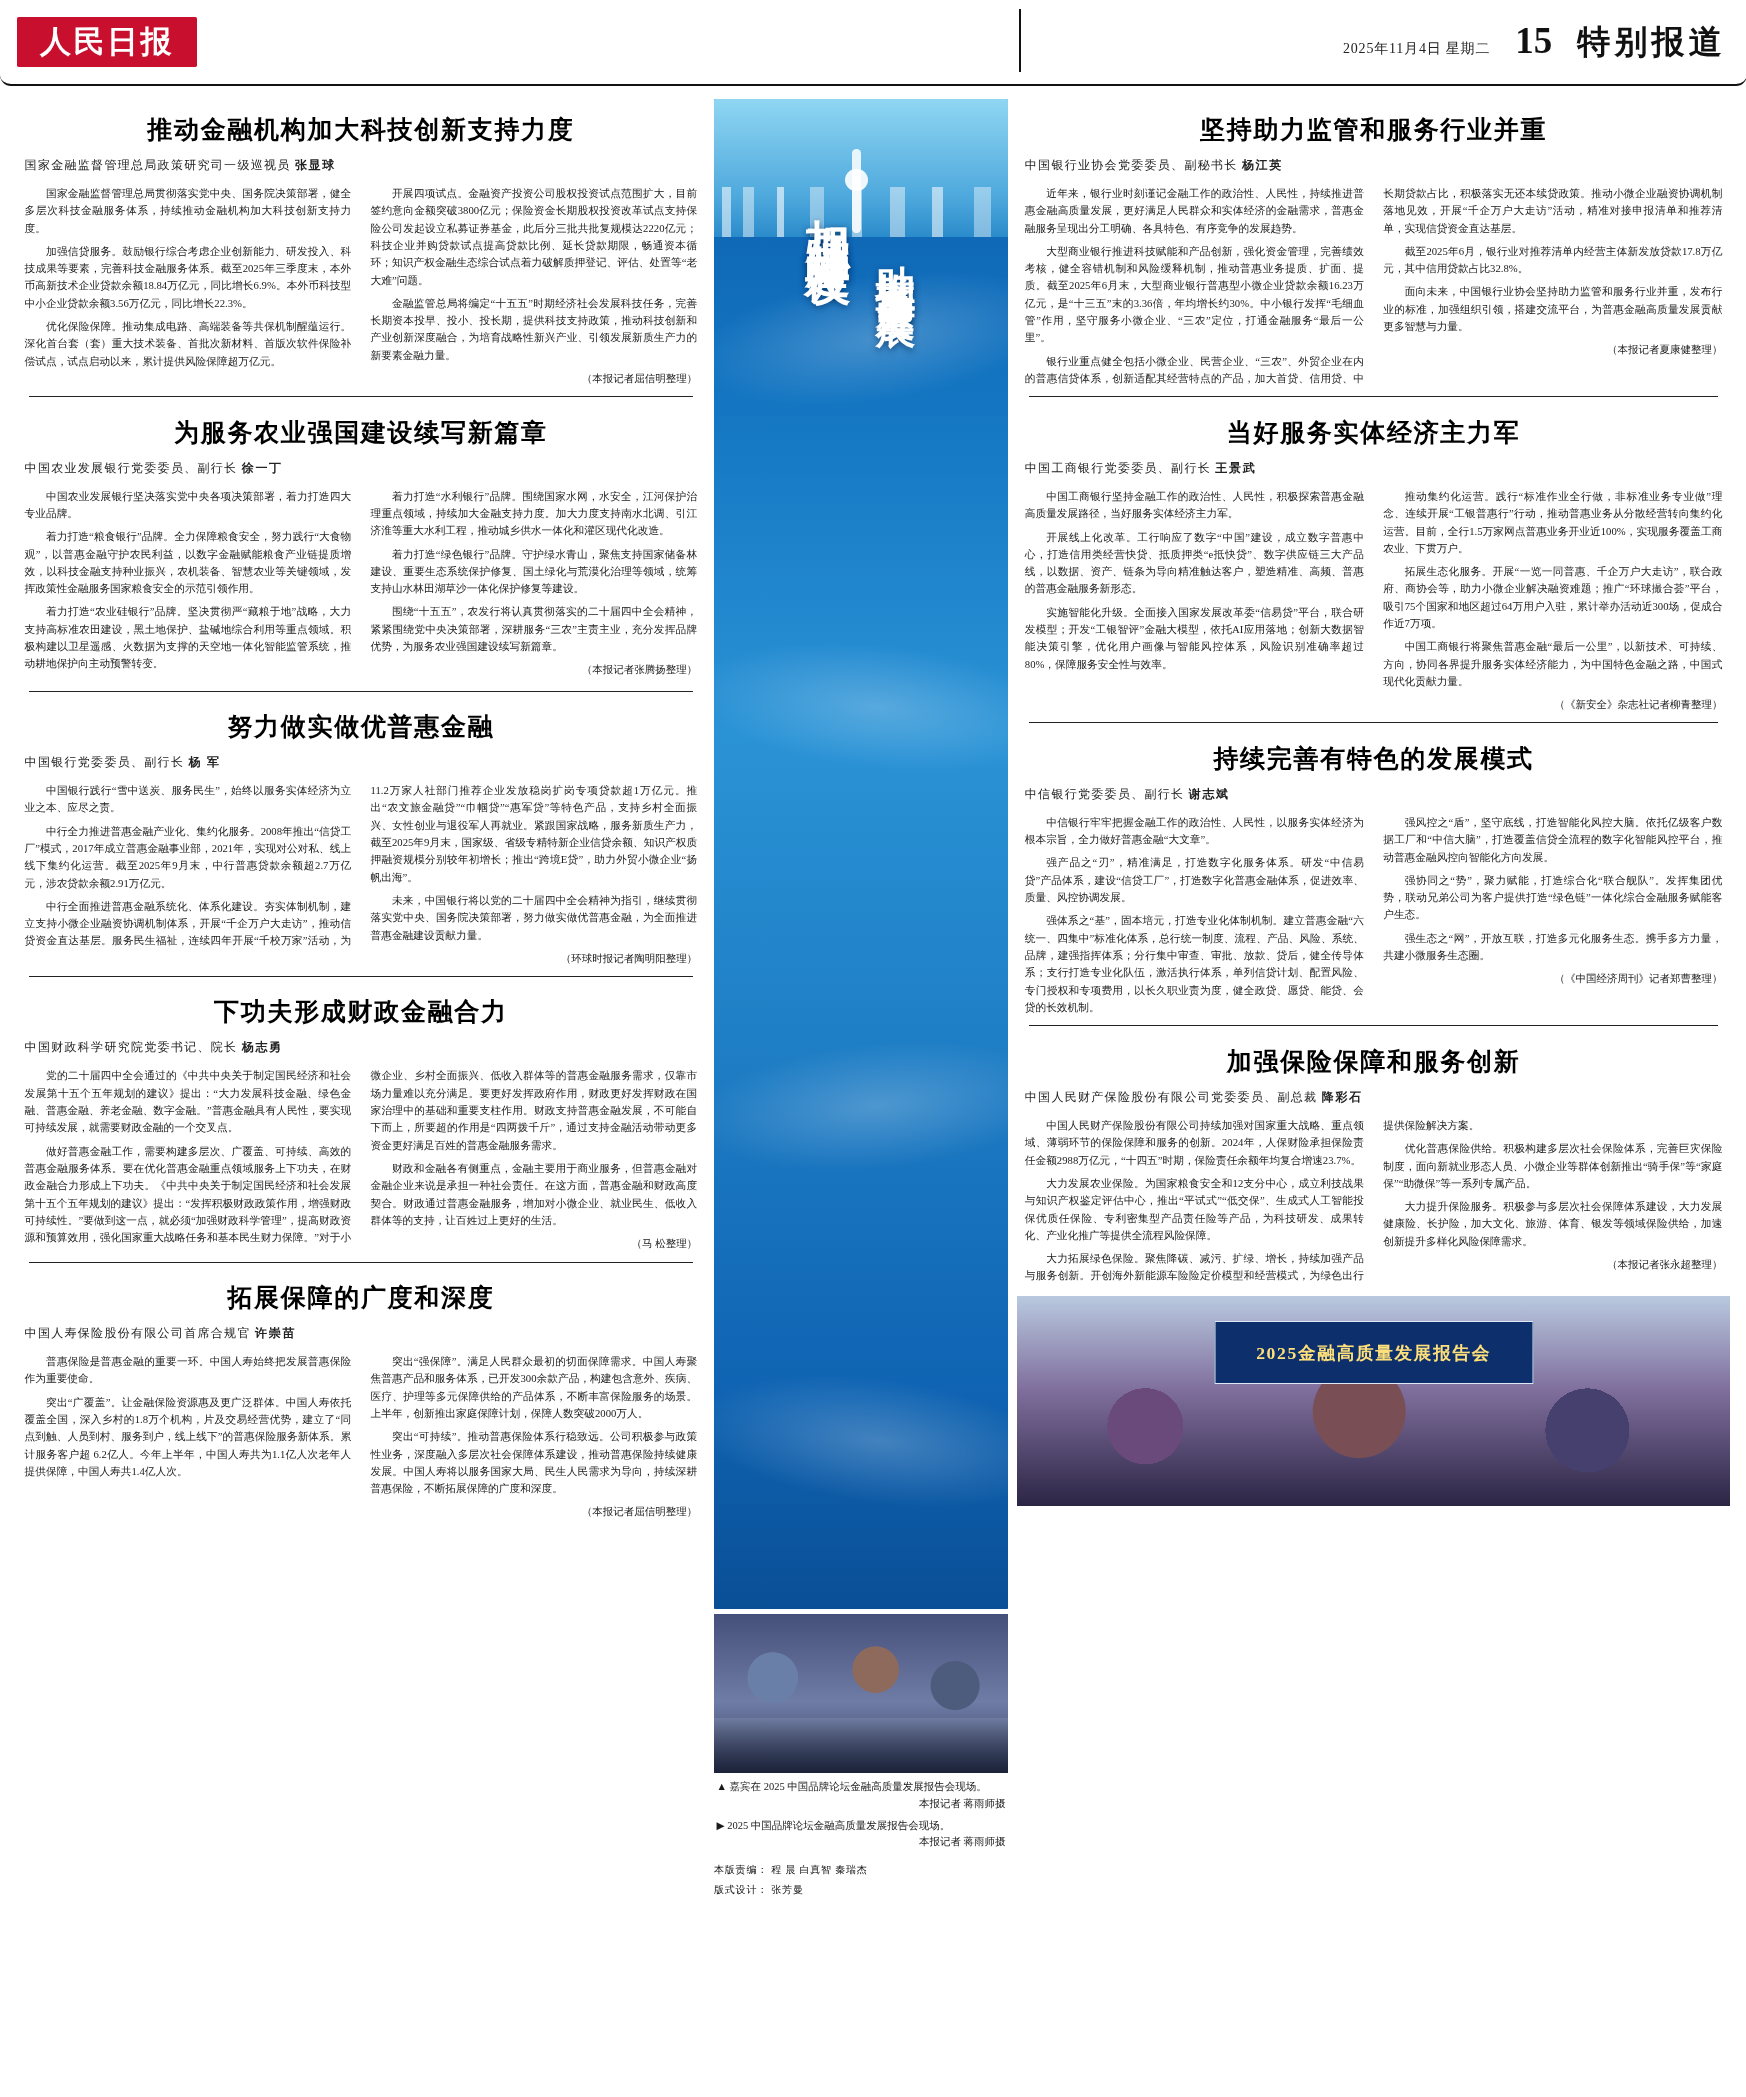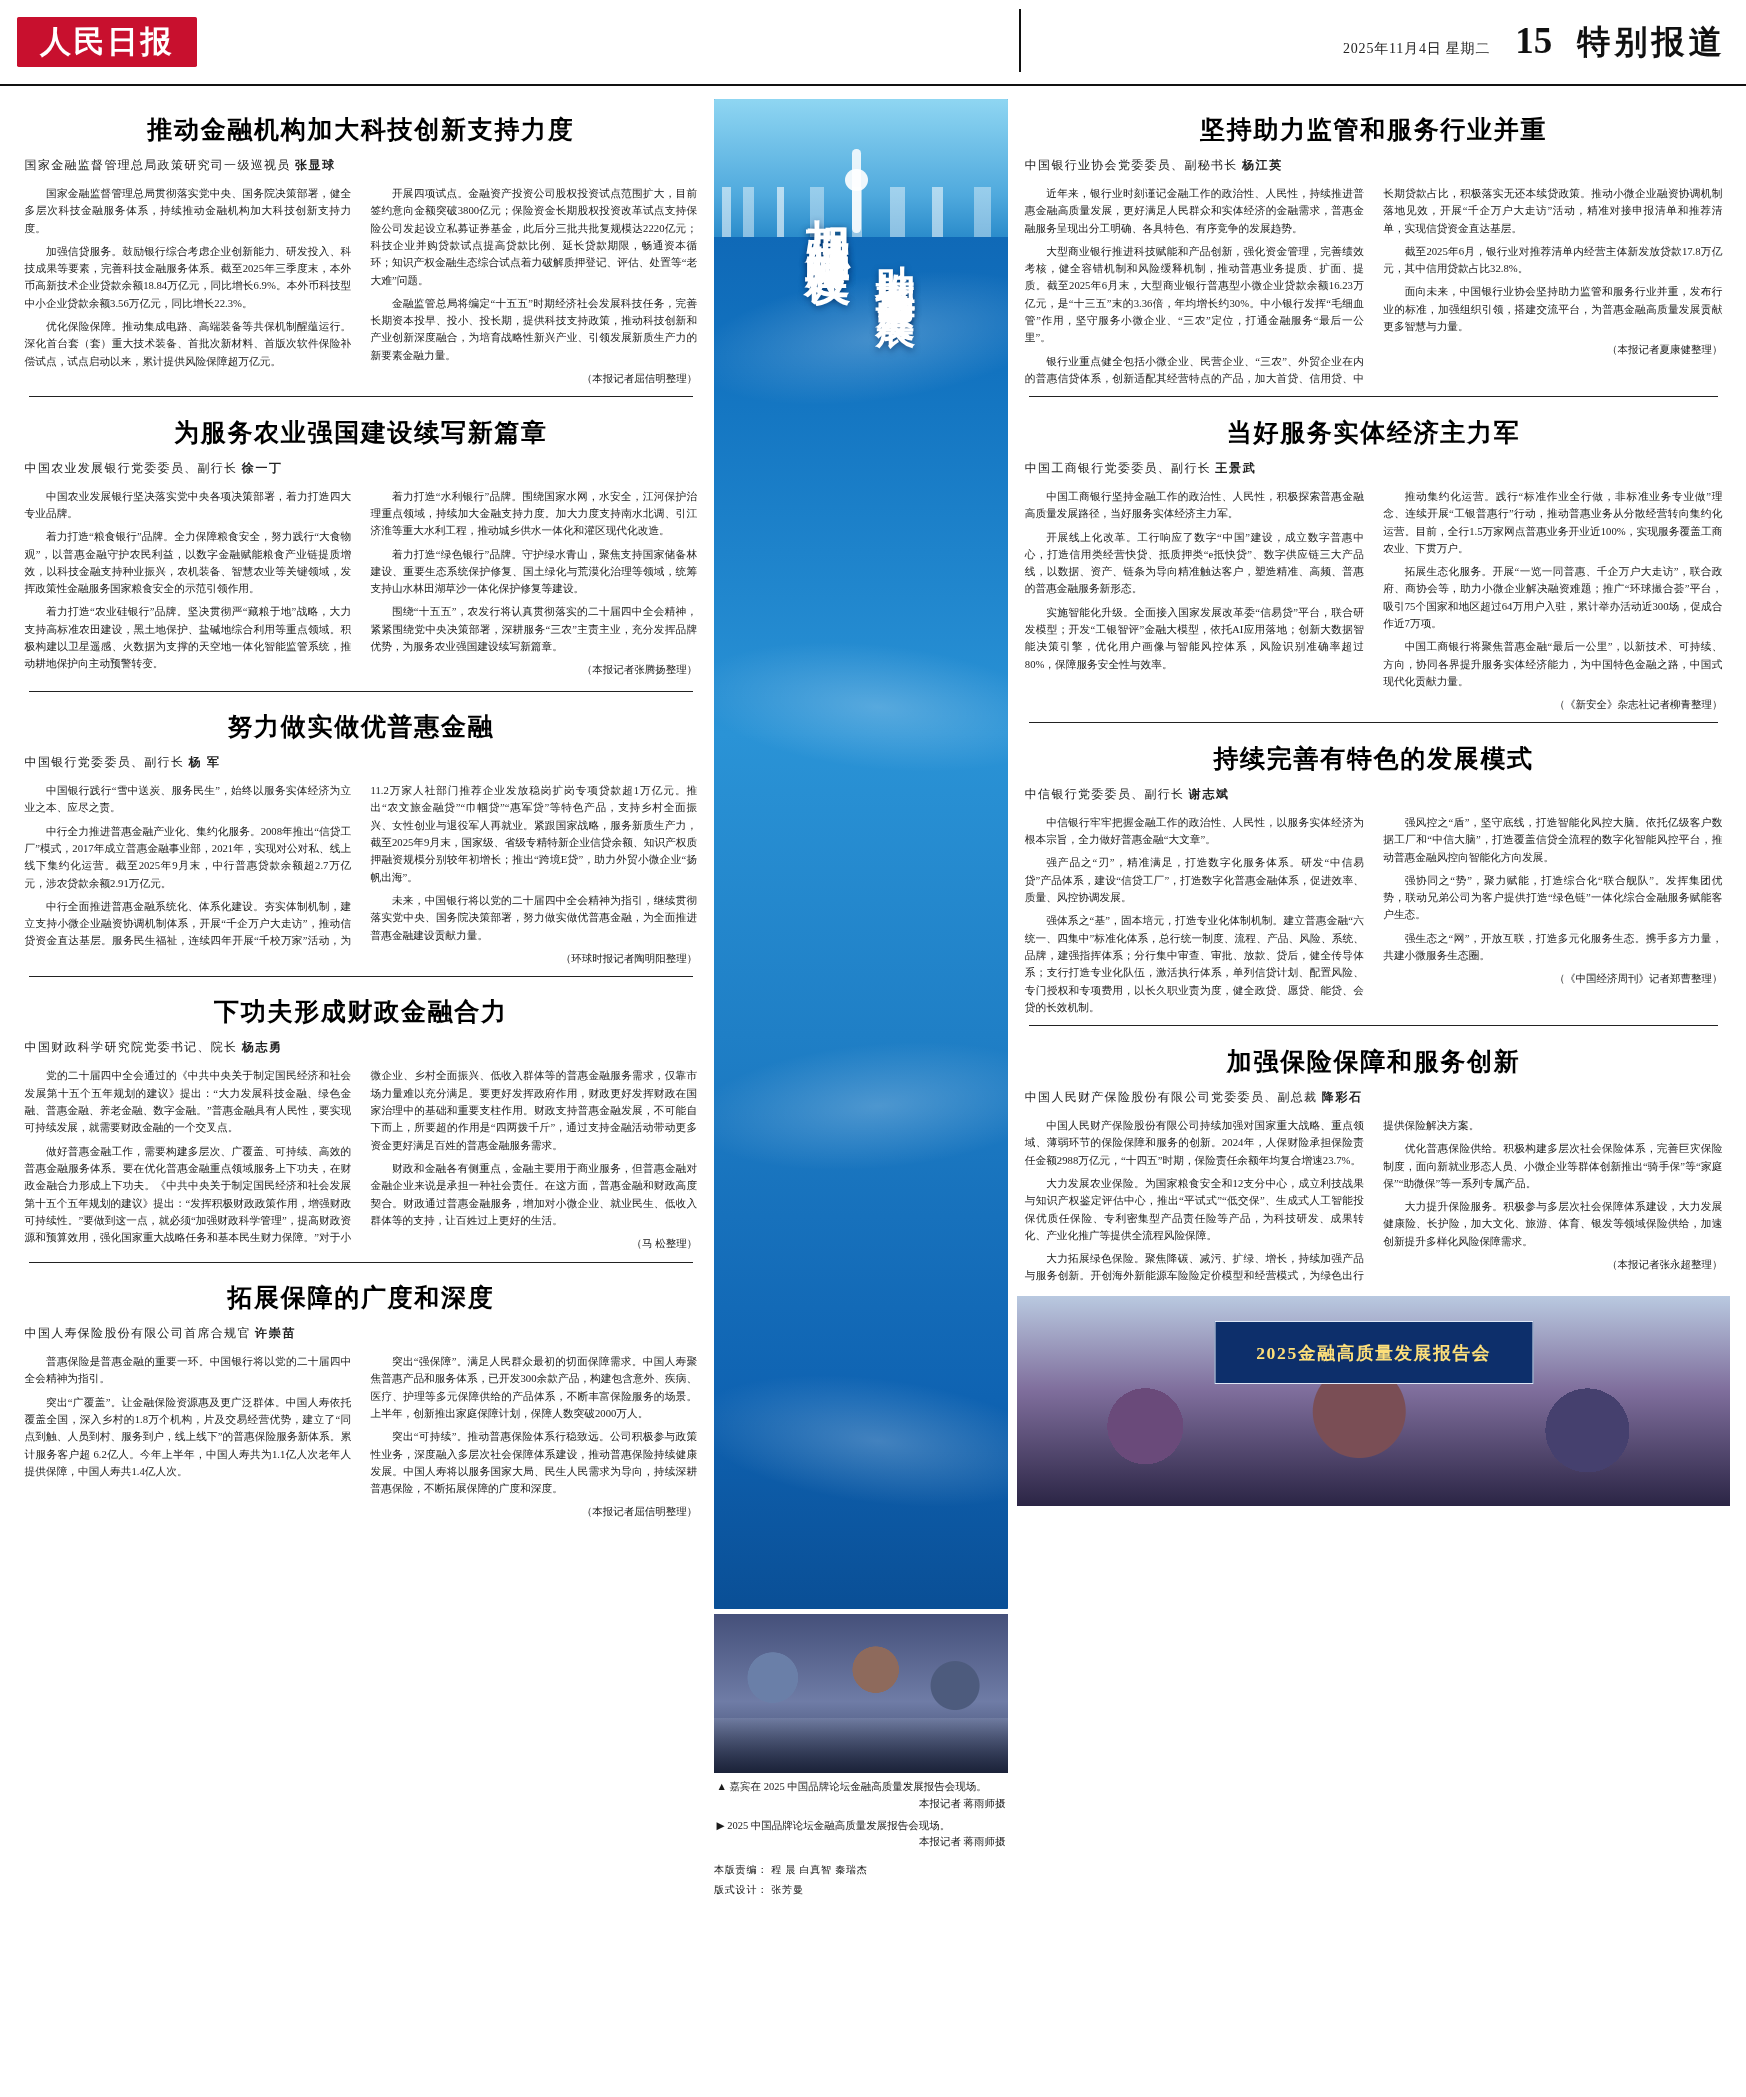--- a/index.html
+++ b/index.html
@@ -18,20 +18,21 @@
     overflow: hidden;
   }
 
   
   .masthead {
     position: relative;
     height: 86px;
     border-bottom: 2.5px solid #111;
     display: flex;
     align-items: center;
+    border-radius: 11px;
   }
   .logo {
     margin-left: 17px;
     width: 180px;
     height: 50px;
     background: #c8102e;
     color: #fff;
     display: flex;
     align-items: center;
     justify-content: center;
@@ -294,21 +295,21 @@
         <hr class="hr-thin">
       </div>
 
       <div class="article">
         <div class="art-title">拓展保障的广度和深度</div>
         <div class="art-byline">
           <span>中国人寿保险股份有限公司首席合规官</span>
           <span class="nm">许崇苗</span>
         </div>
         <div class="cols2">
-          <p>普惠保险是普惠金融的重要一环。中国银行将以党的二十届四中全会精神为指引。</p>
+          <p>普惠保险是普惠金融的重要一环。中国人寿始终把发展普惠保险作为重要使命。</p>
           <p>突出“广覆盖”。让金融保险资源惠及更广泛群体。中国人寿依托覆盖全国，深入乡村的1.8万个机构，片及交易经营优势，建立了“同点到触、人员到村、服务到户，线上线下”的普惠保险服务新体系。累计服务客户超 6.2亿人。今年上半年，中国人寿共为1.1亿人次老年人提供保障，中国人寿共1.4亿人次。</p>
           <p>突出“强保障”。满足人民群众最初的切面保障需求。中国人寿聚焦普惠产品和服务体系，已开发300余款产品，构建包含意外、疾病、医疗、护理等多元保障供给的产品体系，不断丰富保险服务的场景。上半年，创新推出家庭保障计划，保障人数突破2000万人。</p>
           <p>突出“可持续”。推动普惠保险体系行稳致远。公司积极参与政策性业务，深度融入多层次社会保障体系建设，推动普惠保险持续健康发展。中国人寿将以服务国家大局、民生人民需求为导向，持续深耕普惠保险，不断拓展保障的广度和深度。</p>
           <p class="sig">（本报记者屈信明整理）</p>
         </div>
       </div>
 
     </div>
 
     <div class="col-mid">

